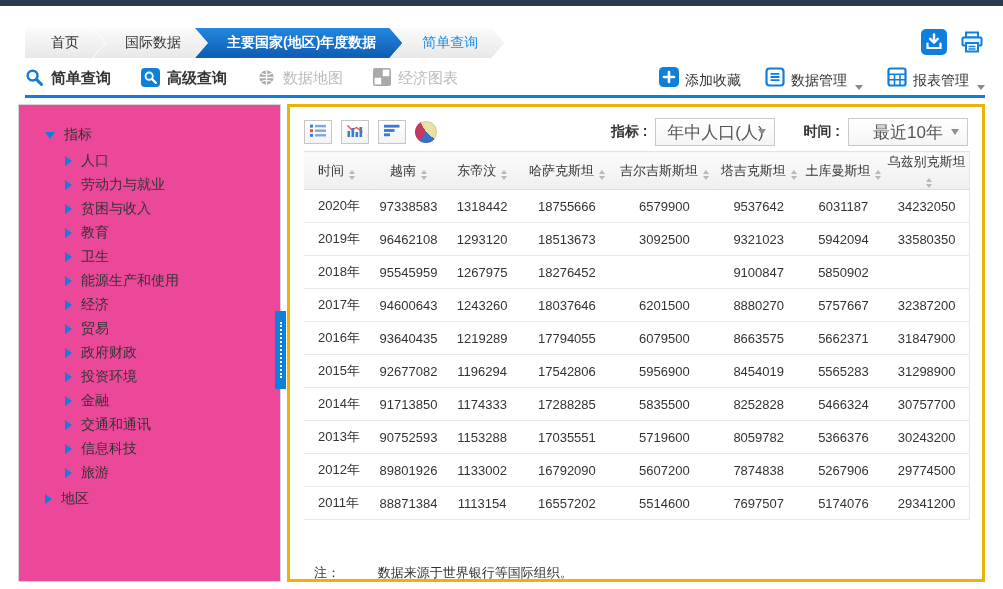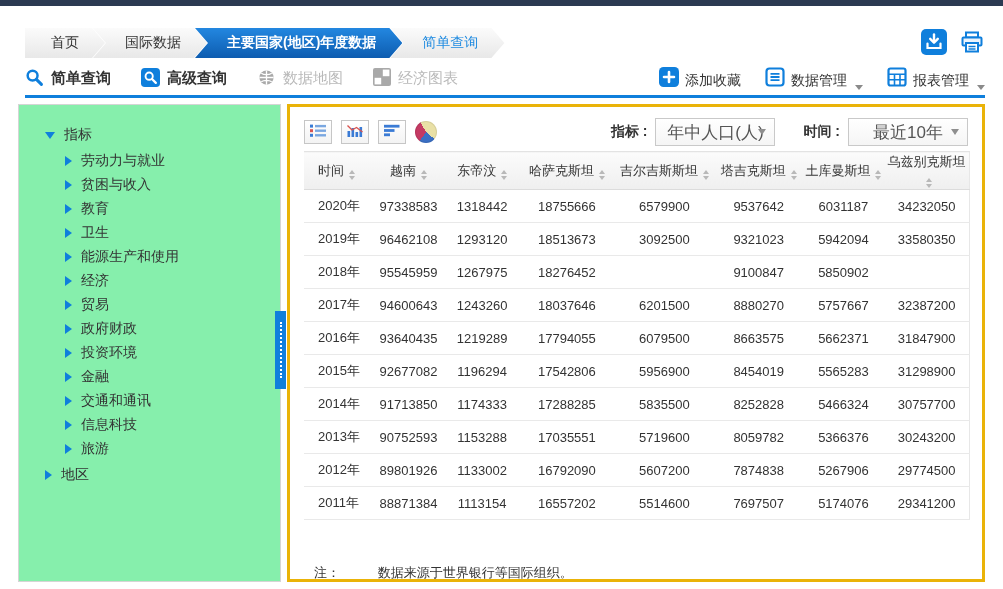--- a/index.html
+++ b/index.html
@@ -26,21 +26,21 @@
   .toolbar{display:flex;justify-content:space-between;align-items:center;margin:4px 18px 0 25px;
            height:33px;border-bottom:3px solid #0f7fdc;}
   .tgroup{display:flex;align-items:center;}
   .tool{display:flex;align-items:center;gap:7px;font-size:15px;font-weight:bold;color:#333;cursor:pointer;margin-right:30px;}
   .tool.disabled{color:#b9b9b9;font-weight:normal;cursor:default;}
   .rtool{display:flex;align-items:flex-end;gap:6px;font-size:14px;color:#333;margin-left:24px;cursor:pointer;}
   .caret-sm{width:0;height:0;border-left:4.5px solid transparent;border-right:4.5px solid transparent;border-top:5.5px solid #8a8a8a;margin-left:2px;}
 
   
   .content{display:flex;margin:6px 18px 0 18px;height:478px;position:relative;}
-  .sidebar{width:263px;border:1px solid #d5d5d5;background:#86efac;box-sizing:border-box;padding-top:16px;}
+  .sidebar{width:263px;border:1px solid #d5d5d5;background:#ec4899;box-sizing:border-box;padding-top:16px;}
   .tree-item{display:flex;align-items:center;gap:9px;height:24px;font-size:14px;color:#333;cursor:pointer;}
   .tree-item.root{padding-left:26px;height:28px;}
   .tree-item.child{padding-left:46px;}
   .tri-down{width:0;height:0;border-left:5px solid transparent;border-right:5px solid transparent;border-top:7px solid #0f7fdc;}
   .tri-right{width:0;height:0;border-top:5px solid transparent;border-bottom:5px solid transparent;border-left:7px solid #0f7fdc;}
   .splitter{position:absolute;left:257px;top:207px;width:11px;height:78px;background:#0f7fdc;z-index:5;
             display:flex;align-items:center;justify-content:center;cursor:col-resize;}
   .splitter .dots{width:0;height:56px;border-left:2px dotted #fff;}
 
   .main{flex:1;margin-left:6px;border:3px solid #eab308;background:#fff;box-sizing:border-box;padding:6px 10px 0 12px;overflow:hidden;}
@@ -174,20 +174,24 @@
   </div>
 </div>
 
 <div class="content">
   <aside class="sidebar">
     <div class="tree-item root">
       <span class="tri-down"></span>
       <span>指标</span>
     </div>
     <div>
+        <div class="tree-item child">
+          <span class="tri-right"></span>
+          <span>人口</span>
+        </div>
         <div class="tree-item child">
           <span class="tri-right"></span>
           <span>劳动力与就业</span>
         </div>
         <div class="tree-item child">
           <span class="tri-right"></span>
           <span>贫困与收入</span>
         </div>
         <div class="tree-item child">
           <span class="tri-right"></span>

